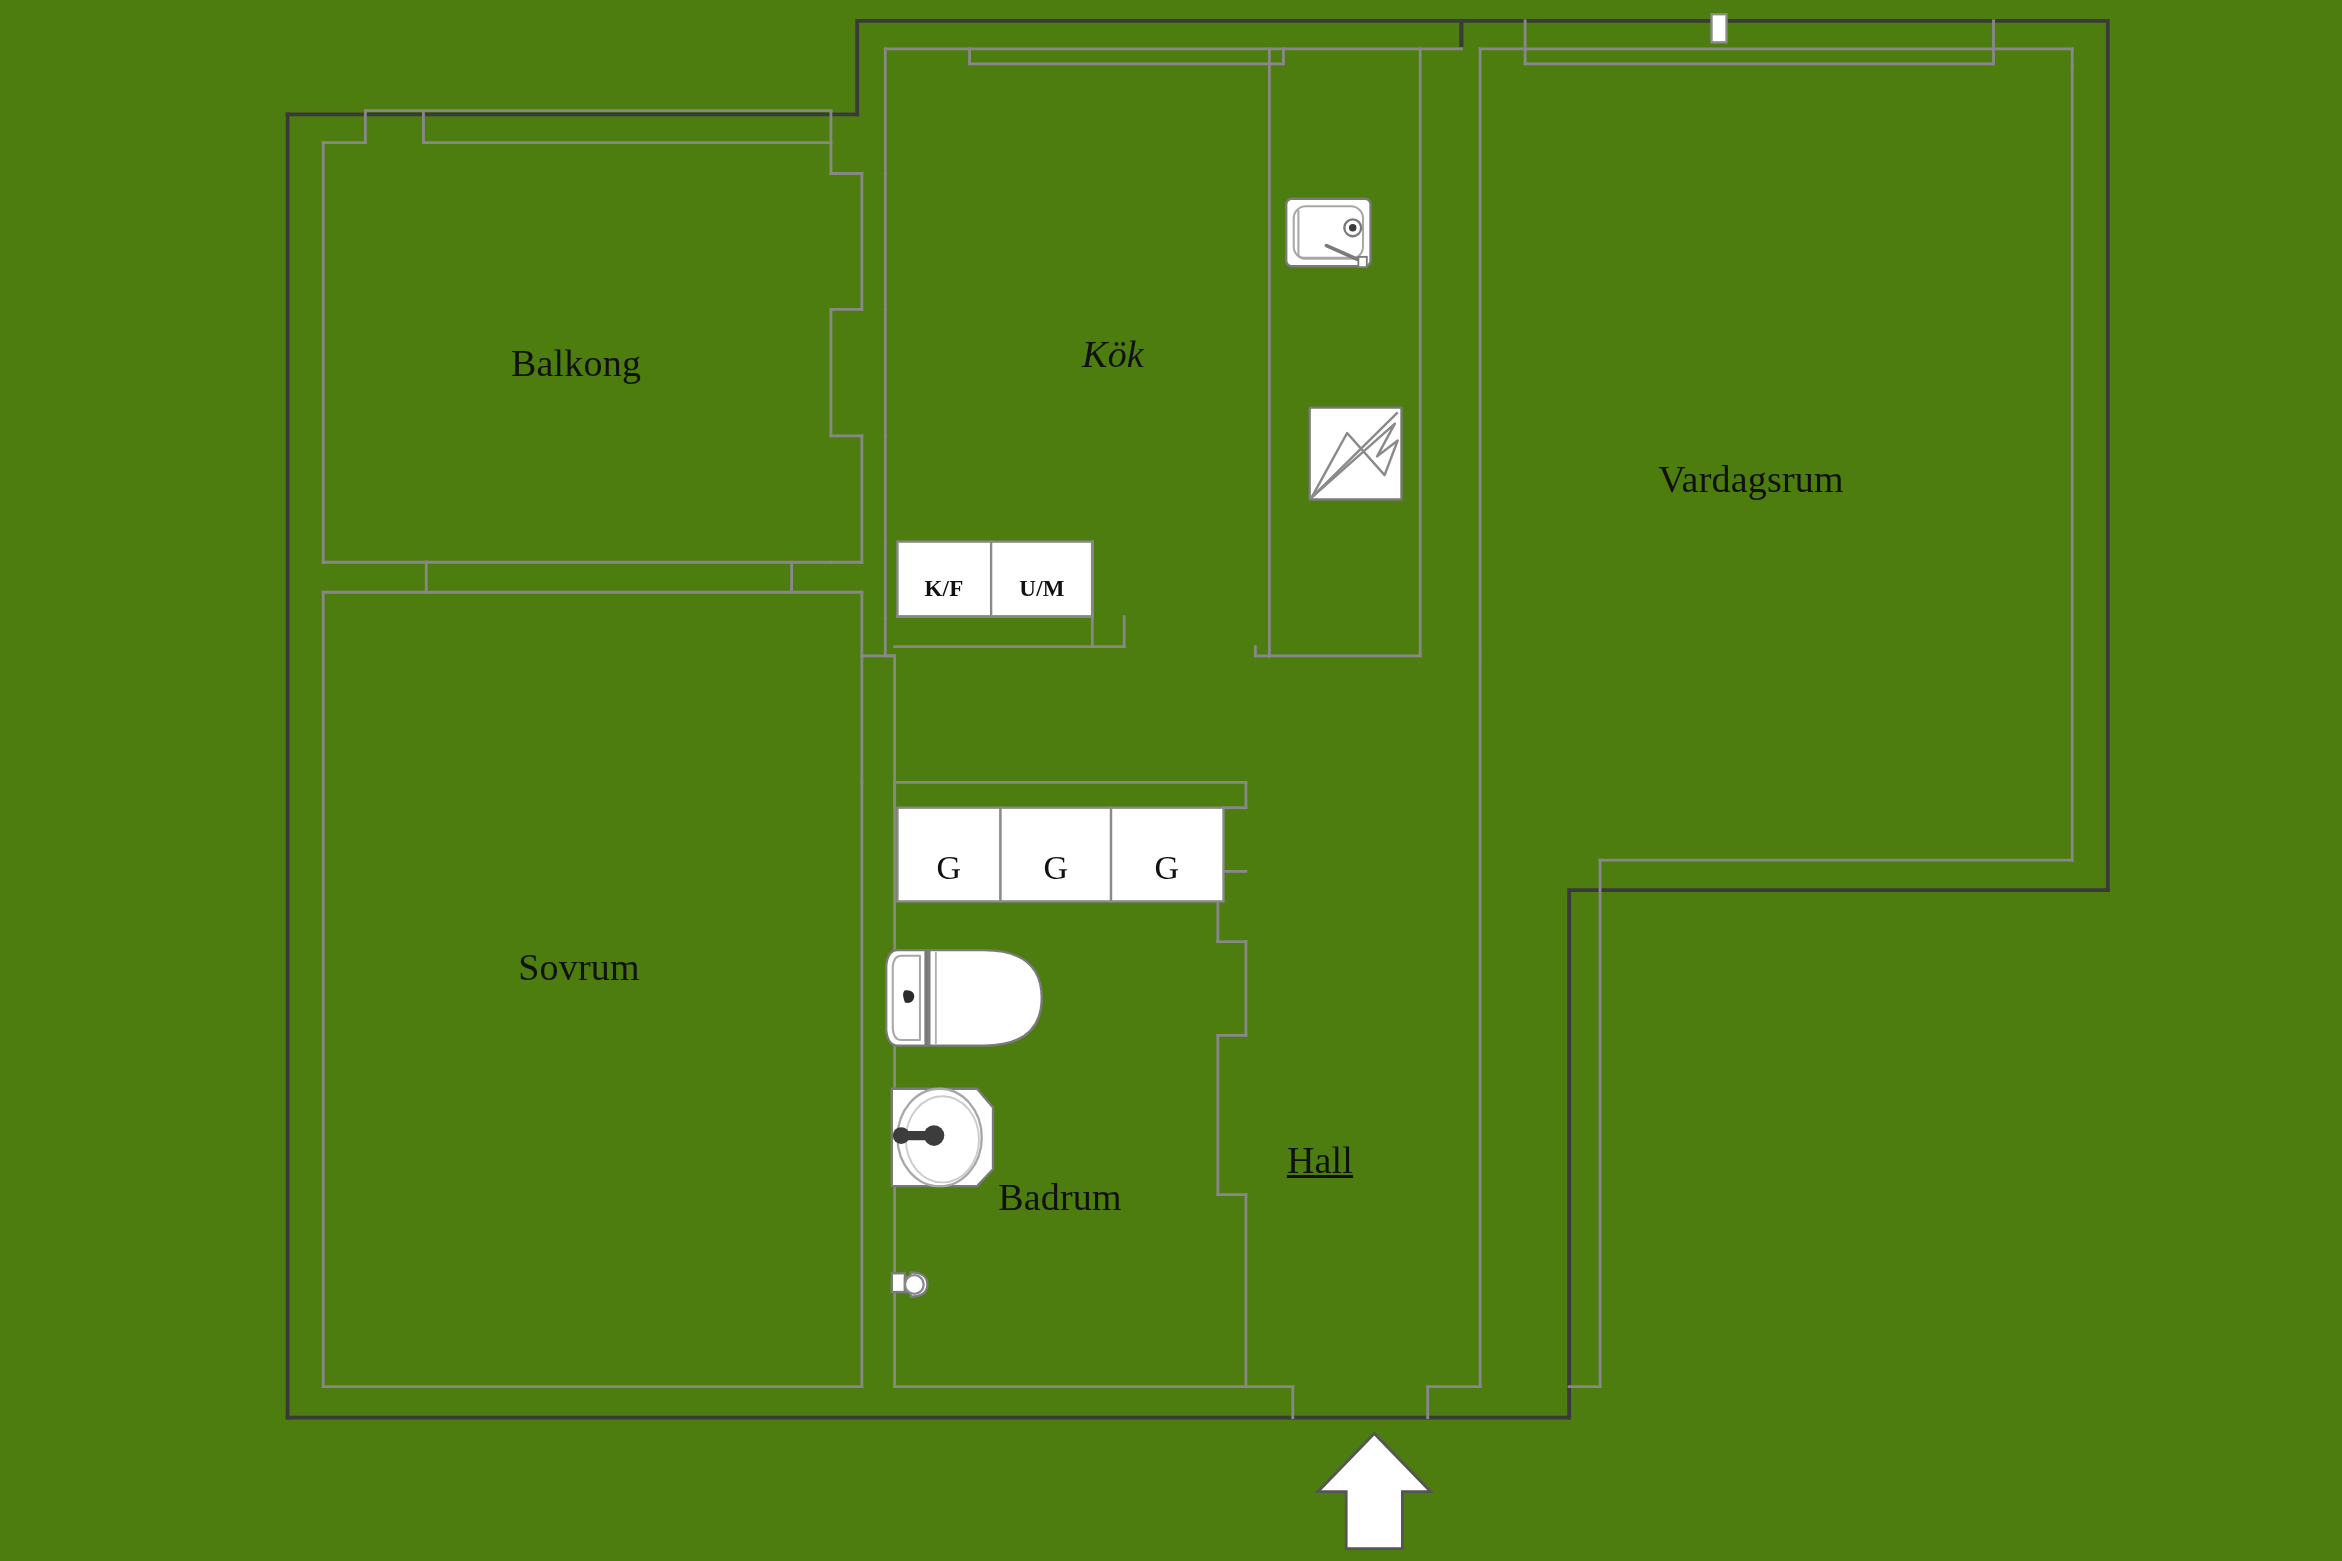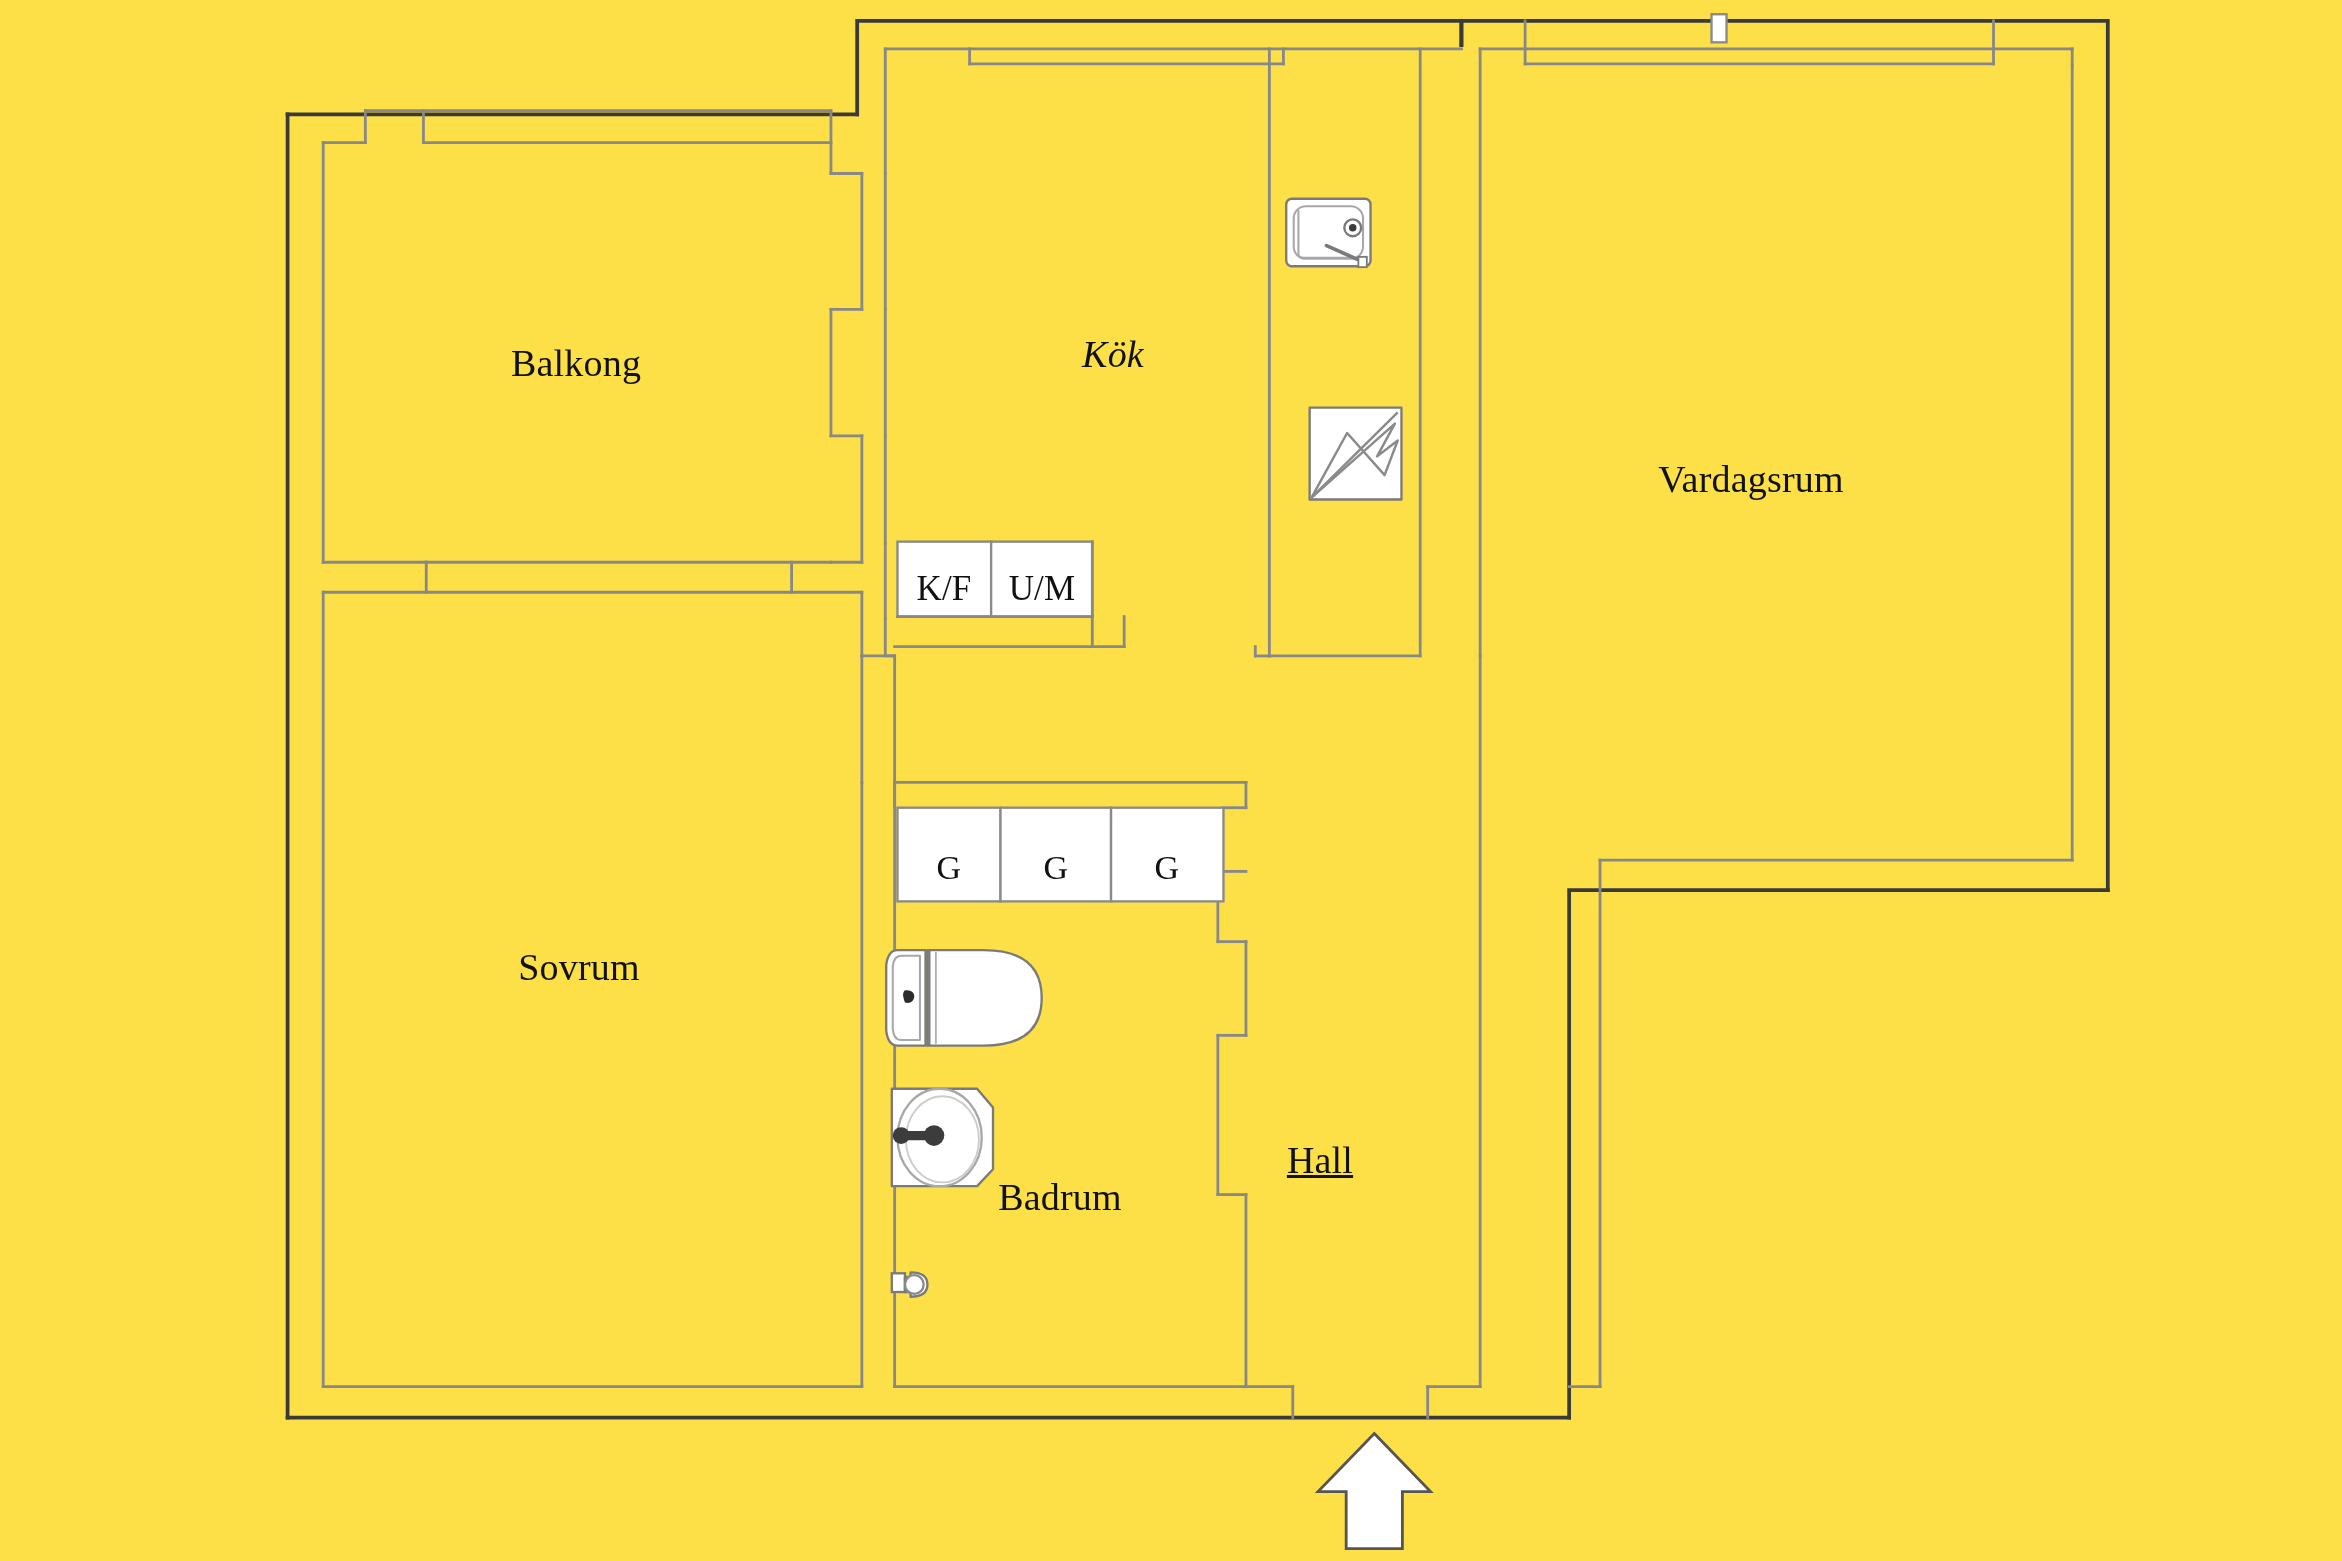--- a/index.html
+++ b/index.html
@@ -10,21 +10,21 @@
   body {
     width: 2342px;
     height: 1562px;
     font-family: "Liberation Serif", "DejaVu Serif", serif;
     overflow: hidden;
   }
   #floorplan-root {
     position: relative;
     width: 2342px;
     height: 1562px;
-    background: #fde047;
+    background: #4d7c0f;
   }
   svg.plan {
     position: absolute;
     left: 0;
     top: 0;
     width: 2342px;
     height: 1562px;
     display: block;
   }
   .wall-outer {
@@ -71,21 +71,22 @@
     color: #111111;
     white-space: nowrap;
     font-weight: 400;
     letter-spacing: 0.2px;
     user-select: none;
   }
   .room-label.big {
     font-size: 38px;
   }
   .room-label.small {
-    font-size: 35px;
+    font-size: 23px;
+    font-weight: bold;
   }
   .room-label.tiny {
     font-size: 34px;
   }
   .label-center {
     transform: translate(-50%, -50%);
   }
 </style>
 </head>
 <body>

